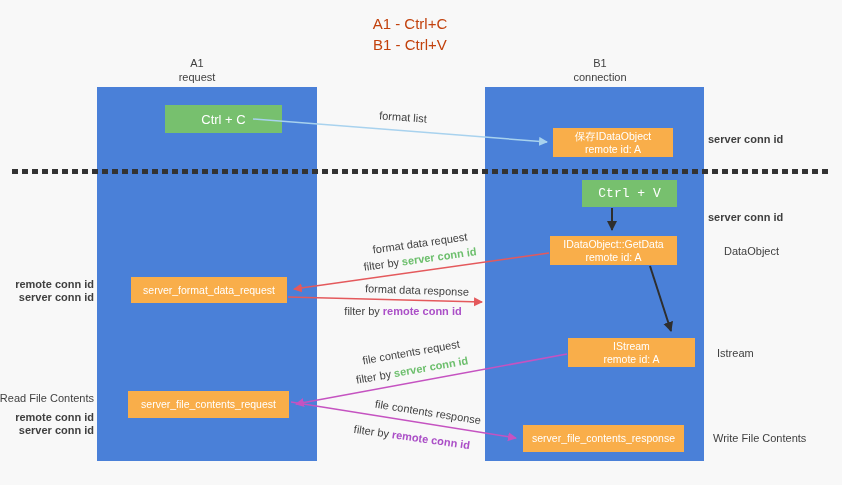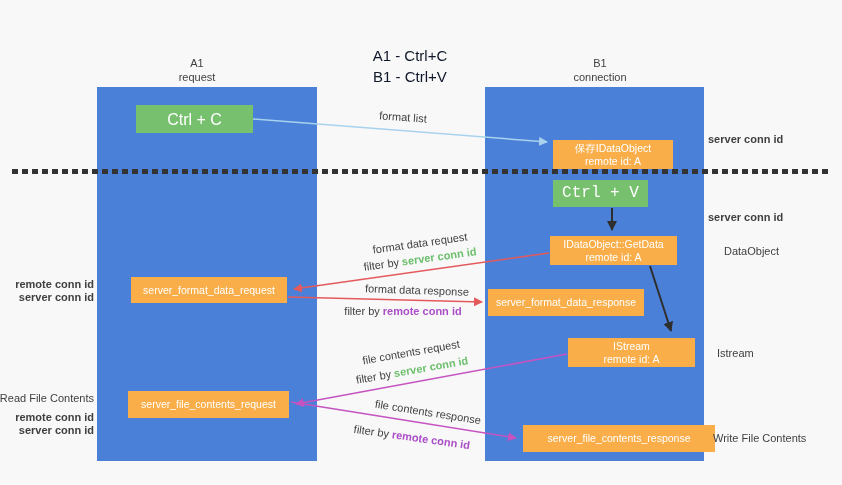--- a/index.html
+++ b/index.html
@@ -11,37 +11,37 @@
   *{margin:0;padding:0;box-sizing:border-box;}
   html,body{width:842px;height:485px;}
   body{
     font-family:"Liberation Sans","DejaVu Sans",sans-serif;
     background:var(--background);
     position:relative;overflow:hidden;
   }
   .canvas{position:absolute;inset:0;width:842px;height:485px;}
   .title{
     position:absolute;left:320px;top:13px;width:180px;text-align:center;
-    font-size:15px;line-height:21px;color:#0f172a;margin-top:32px;
+    font-size:15px;line-height:21px;color:#c2410c;
   }
   .lane-header{
     position:absolute;top:56px;width:200px;text-align:center;
     font-size:11px;line-height:14px;color:var(--text-dark);
   }
   .lane-header.left{left:97px;}
   .lane-header.right{left:500px;}
   .lane{position:absolute;top:87px;height:374px;background:var(--lane-blue);}
   .lane.left{left:97px;width:220px;}
   .lane.right{left:485px;width:219px;}
   .node{
     position:absolute;display:flex;flex-direction:column;align-items:center;
     justify-content:center;color:#ffffff;font-size:10.5px;line-height:13px;
     text-align:center;white-space:nowrap;
   }
-  .node.green{background:var(--box-green);font-size:16px;}
+  .node.green{background:var(--box-green);font-size:13px;margin-left:29px;}
   .node.orange{background:var(--box-orange);}
   .divider{
     position:absolute;left:12px;top:169px;width:816px;height:5px;
     background:repeating-linear-gradient(to right,
       var(--divider-black) 0px,var(--divider-black) 6px,
       transparent 6px,transparent 10px);
   }
   .flow-label{
     position:absolute;font-size:11px;color:var(--text-dark);
     white-space:nowrap;transform:translate(-50%,-50%);
@@ -76,52 +76,49 @@
 
   <div class="lane left"></div>
   <div class="lane right"></div>
 
   <div class="divider"></div>
 
   <div class="node green" style="left:136px;top:105px;width:117px;height:28px;">
     <div>Ctrl + C</div>
   </div>
 
-  <div class="node orange" style="left:553px;top:140px;width:120px;height:29px;">
+  <div class="node orange" style="left:553px;top:128px;width:120px;height:29px;">
     <div>保存IDataObject</div>
     <div>remote id: A</div>
   </div>
 
   <div class="node green" style="left:553px;top:180px;width:95px;height:27px;font-family:Liberation Mono, monospace;">
     <div>Ctrl + V</div>
   </div>
 
   <div class="node orange" style="left:550px;top:236px;width:127px;height:29px;">
     <div>IDataObject::GetData</div>
     <div>remote id: A</div>
   </div>
 
   <div class="node orange" style="left:131px;top:277px;width:156px;height:26px;">
     <div>server_format_data_request</div>
   </div>
 
-  <div class="node orange" style="left:488px;top:289px;width:156px;height:27px;">
-    <div>server_format_data_response</div>
-  </div>
 
   <div class="node orange" style="left:568px;top:338px;width:127px;height:29px;">
     <div>IStream</div>
     <div>remote id: A</div>
   </div>
 
   <div class="node orange" style="left:128px;top:391px;width:161px;height:27px;">
     <div>server_file_contents_request</div>
   </div>
 
-  <div class="node orange" style="left:523px;top:425px;width:192px;height:27px;">
+  <div class="node orange" style="left:523px;top:425px;width:161px;height:27px;">
     <div>server_file_contents_response</div>
   </div>
 
   <svg class="overlay" width="842" height="485" viewBox="0 0 842 485">
     <defs>
       <marker id="ah-blue" markerUnits="userSpaceOnUse" markerWidth="10" markerHeight="10" refX="8" refY="4.5" orient="auto">
         <path d="M0,0 L9,4.5 L0,9 Z" fill="var(--arrow-blue)"></path>
       </marker>
       <marker id="ah-black" markerUnits="userSpaceOnUse" markerWidth="12" markerHeight="12" refX="9" refY="5" orient="auto">
         <path d="M0,0 L10,5 L0,10 Z" fill="var(--arrow-black)"></path>

